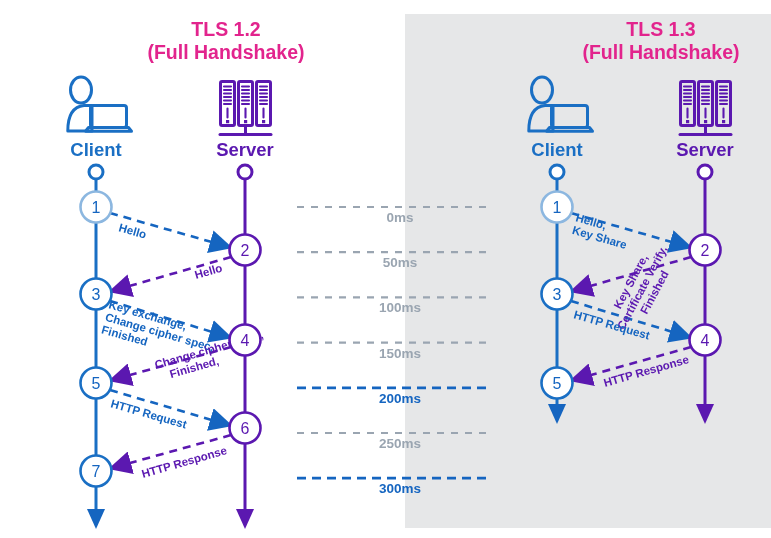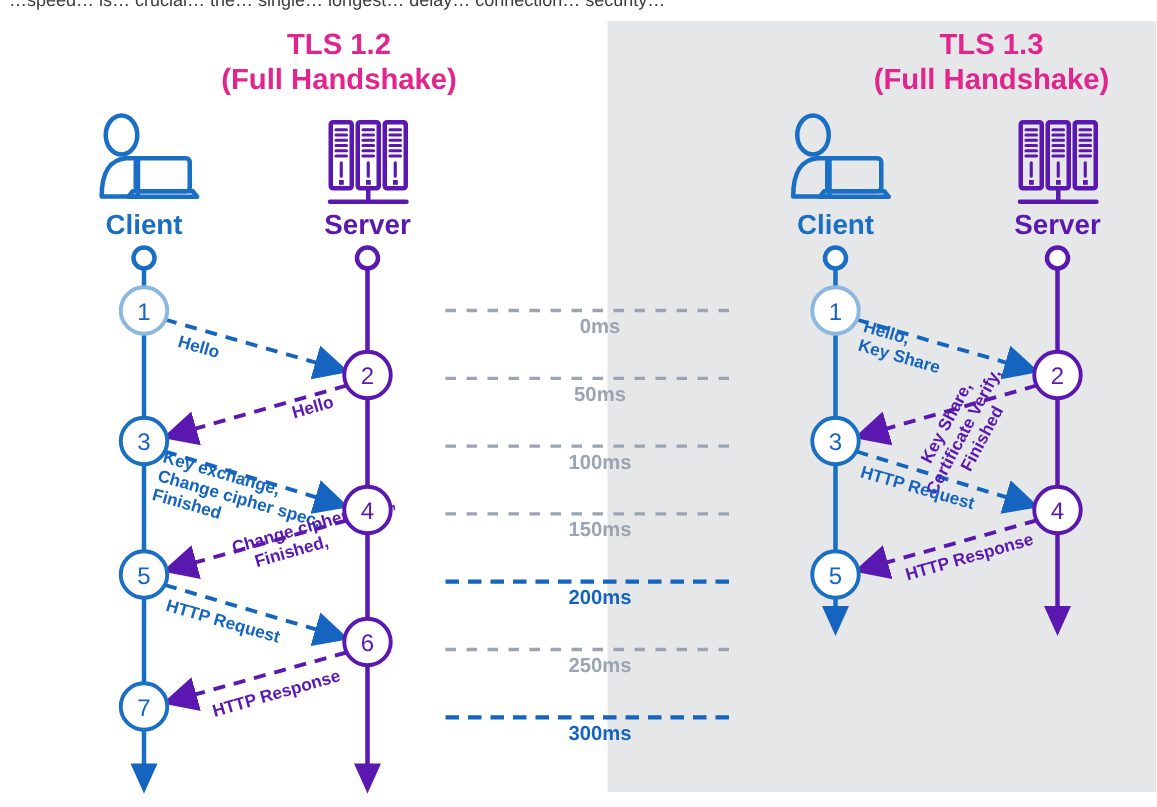--- a/index.html
+++ b/index.html
@@ -13,23 +13,20 @@
     position:absolute;left:0;top:0;width:771px;height:11px;
     overflow:hidden;color:#3b3b3b;font-size:12px;line-height:12px;
   }
   .clipline span{display:block;margin-top:-6px;padding-left:6px;}
 </style>
 </head>
 <body>
 
 <div id="stage">
 
-  <div class="clipline">
-    <span>…speed… is… crucial… the… single… longest… delay… connection… security…</span>
-  </div>
 
   <svg id="svg" width="771" height="538" viewBox="0 0 771 538">
     <defs>
       <marker id="ar-blue" markerWidth="9" markerHeight="9" refX="7.5" refY="4.5" orient="auto">
         <path d="M0,0 L9,4.5 L0,9 Z" fill="#1565c0"></path>
       </marker>
       <marker id="ar-purple" markerWidth="9" markerHeight="9" refX="7.5" refY="4.5" orient="auto">
         <path d="M0,0 L9,4.5 L0,9 Z" fill="#5b18b0"></path>
       </marker>
       <g id="icon-client">

